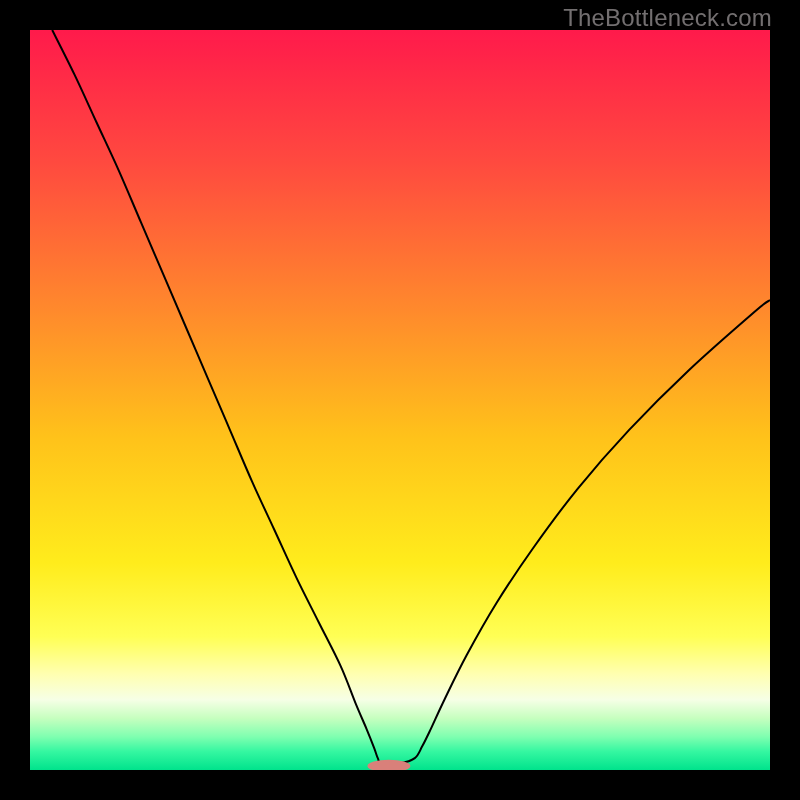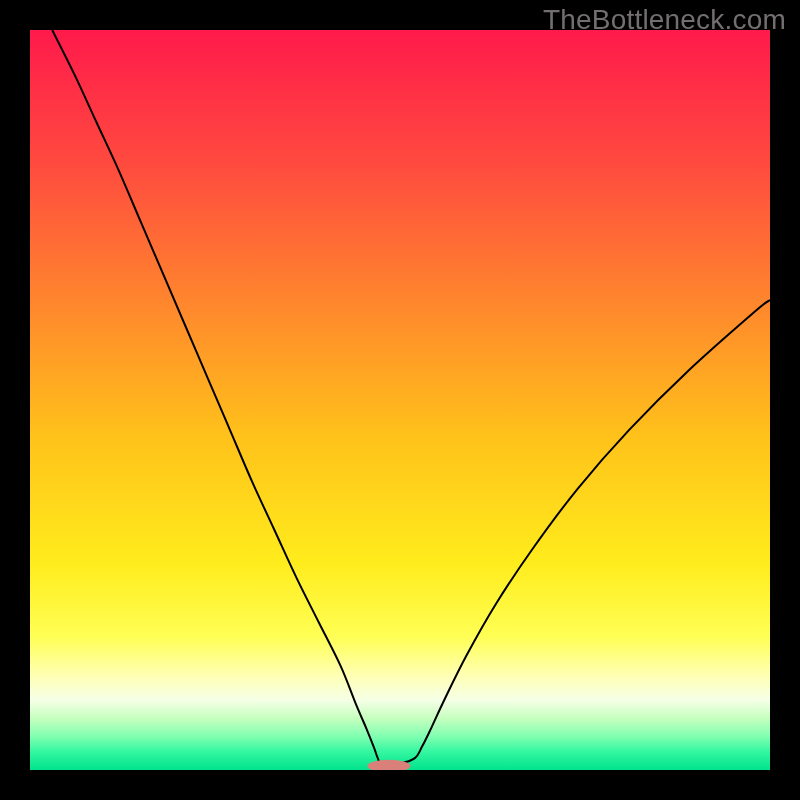--- a/index.html
+++ b/index.html
@@ -20,23 +20,23 @@
   .plot {
     position: absolute;
     left: 30px;
     top: 30px;
     width: 740px;
     height: 740px;
   }
   .watermark {
     position: absolute;
     top: 4px;
-    right: 14px;
+    right: 28px;
     color: #736f70;
-    font-size: 28px;
+    font-size: 24px;
     font-weight: 500;
     letter-spacing: 0.2px;
   }
   svg {
     display: block;
   }
 </style>
 </head>
 <body>
 

